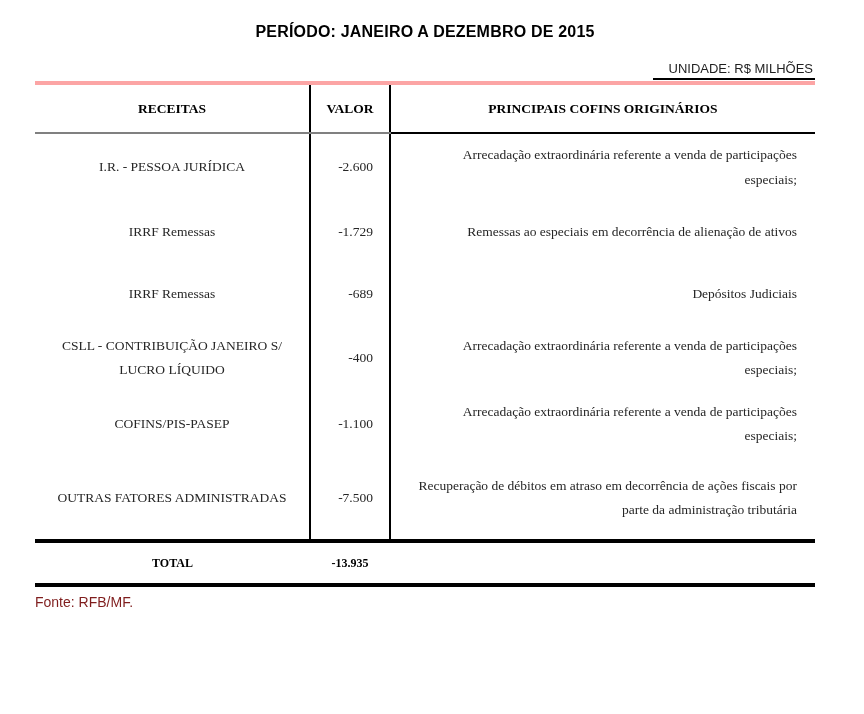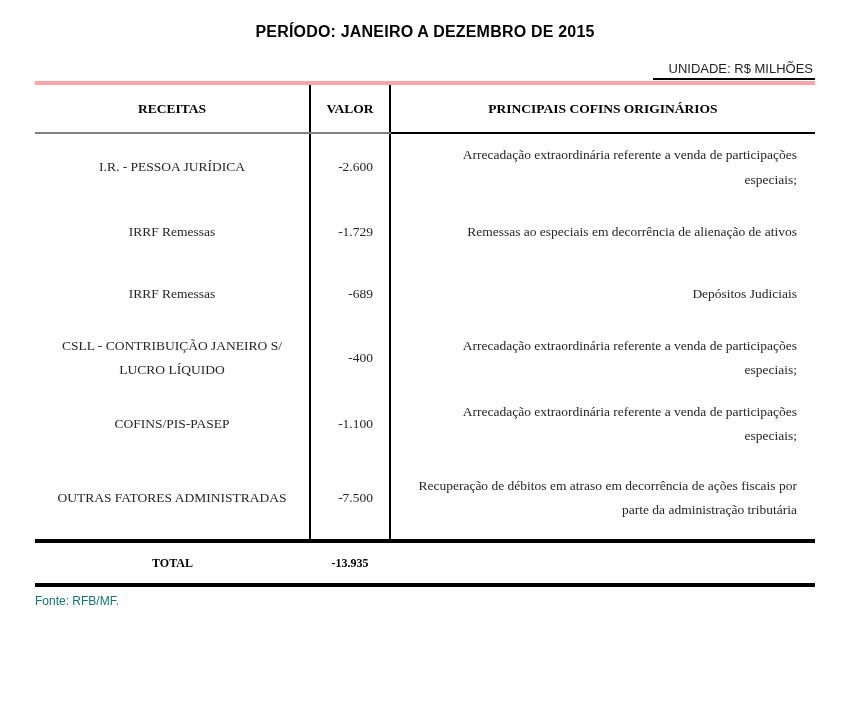--- a/index.html
+++ b/index.html
@@ -68,21 +68,21 @@
   tbody tr.r6 { height:84px; }
   tbody tr.r6 td { border-bottom:4px solid #000; }
   tfoot td {
     height:44px; vertical-align:middle;
     font-size:12px; font-weight:bold; color:#000;
     text-align:center;
   }
   .source {
     width:780px; margin-left:35px;
     margin-top:7px;
-    font-size:12px; color:#0f766e;
+    font-size:14px; color:#7f1d1d;
   }
 </style>
 </head>
 <body>
 
 <div class="page">
 
   <div class="titles">
     <div class="title-line">PERÍODO: JANEIRO A DEZEMBRO DE 2015</div>
   </div>

